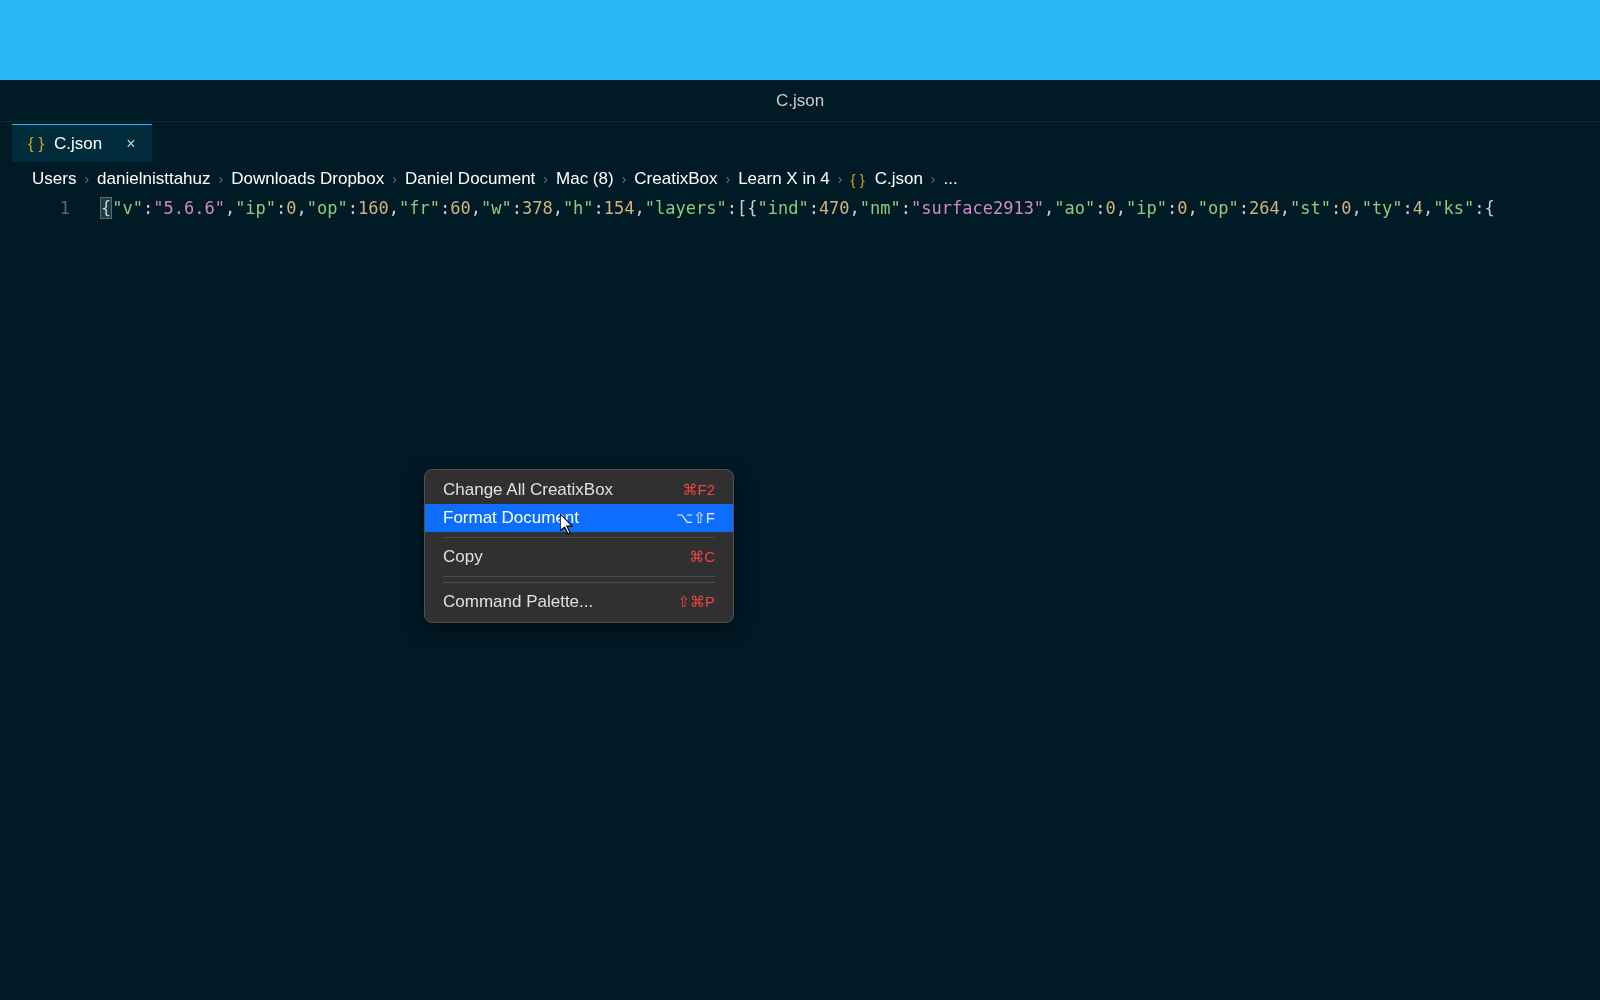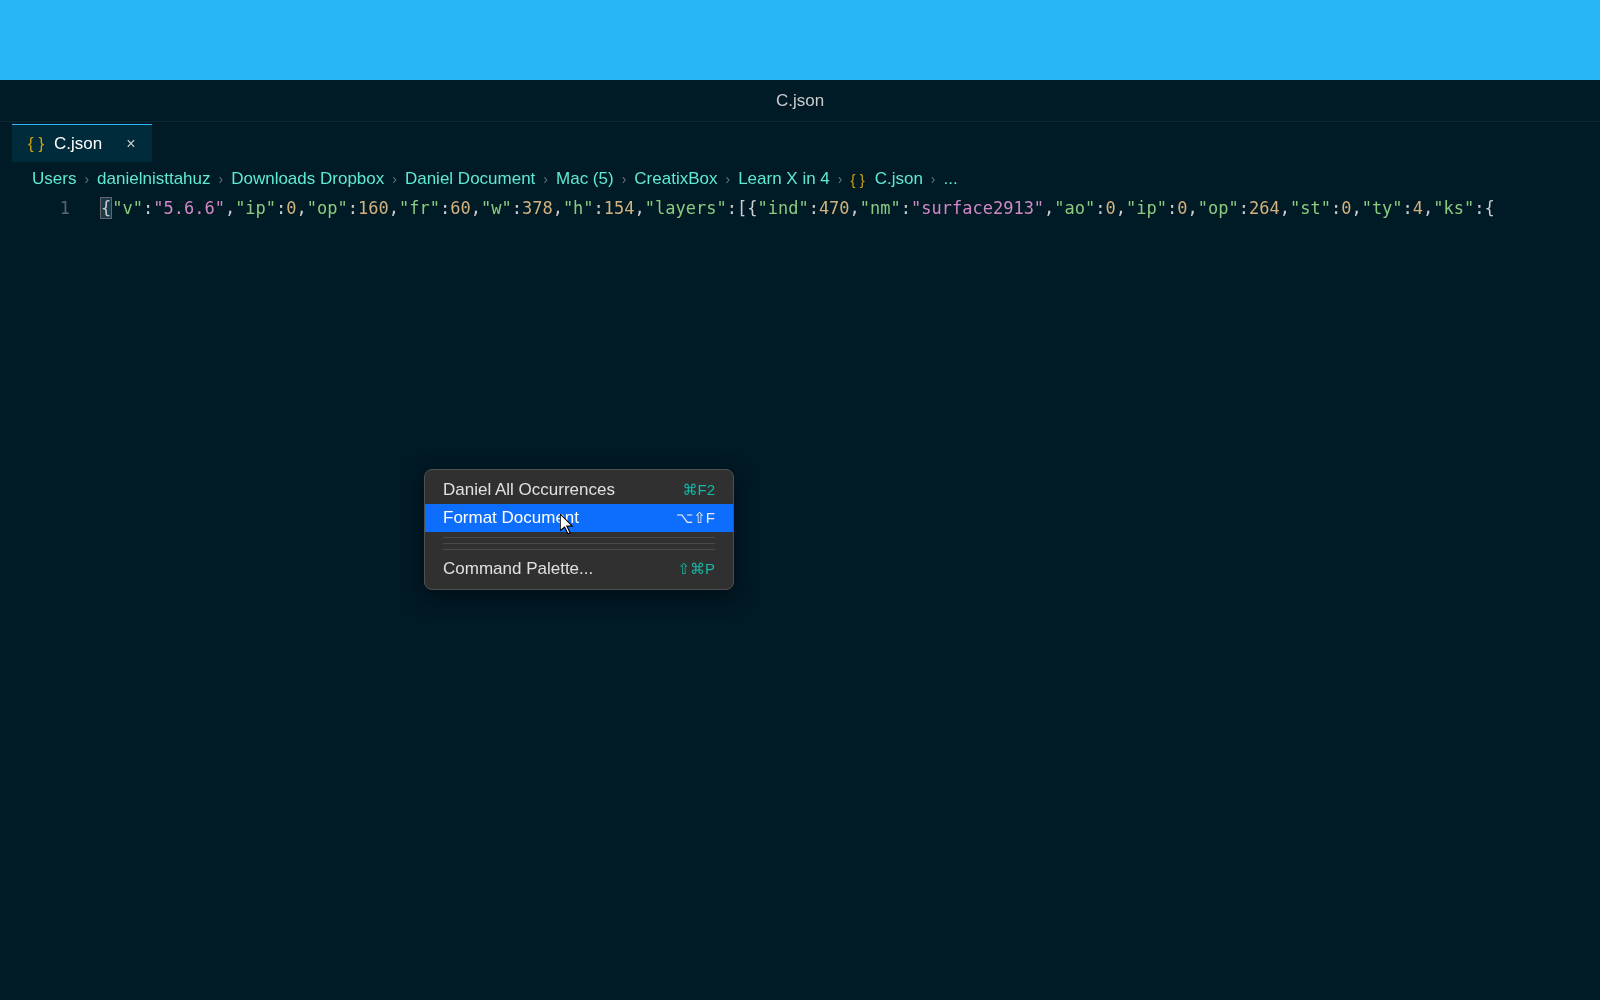--- a/index.html
+++ b/index.html
@@ -78,21 +78,21 @@
       height: 30px;
       display: flex;
       align-items: center;
       padding-left: 32px;
       gap: 8px;
       font-size: 17px;
       color: #9ea6b0;
     }
     
     .breadcrumb-item {
-      color: #5eead4;
+      color: #ffffff;
       cursor: pointer;
     }
     
     .breadcrumb-sep {
       color: #6a737d;
       font-size: 14px;
     }
     
     .breadcrumb-icon {
       color: #c9a017;
@@ -153,21 +153,21 @@
       color: #e0e0e0;
       cursor: pointer;
     }
     
     .menu-item.highlighted {
       background: #0d6efd;
       color: #ffffff;
     }
     
     .menu-shortcut {
-      color: #14b8a6;
+      color: #ef4444;
       font-size: 15px;
     }
     
     .menu-item.highlighted .menu-shortcut {
       color: #e8e8e8;
     }
     
     .menu-separator {
       height: 1px;
       background: #4a4a4a;
@@ -202,49 +202,53 @@
 
 <div class="breadcrumbs">
   <span class="breadcrumb-item">Users</span>
   <span class="breadcrumb-sep">›</span>
   <span class="breadcrumb-item">danielnisttahuz</span>
   <span class="breadcrumb-sep">›</span>
   <span class="breadcrumb-item">Downloads Dropbox</span>
   <span class="breadcrumb-sep">›</span>
   <span class="breadcrumb-item">Daniel Document</span>
   <span class="breadcrumb-sep">›</span>
-  <span class="breadcrumb-item">Mac (5)</span>
+  <span class="breadcrumb-item">Mac (8)</span>
   <span class="breadcrumb-sep">›</span>
   <span class="breadcrumb-item">CreatixBox</span>
   <span class="breadcrumb-sep">›</span>
   <span class="breadcrumb-item">Learn X in 4</span>
   <span class="breadcrumb-sep">›</span>
   <span class="breadcrumb-icon">{ }</span>
   <span class="breadcrumb-item">C.json</span>
   <span class="breadcrumb-sep">›</span>
   <span class="breadcrumb-item">...</span>
 </div>
 
 <div class="editor">
   <div class="gutter">
     <div>1</div>
   </div>
   <div class="code-area" id="code-line"><span class="tok-punct tok-bracket-hl">{</span><span class="tok-key">"v"</span><span class="tok-punct">:</span><span class="tok-str">"5.6.6"</span><span class="tok-punct">,</span><span class="tok-key">"ip"</span><span class="tok-punct">:</span><span class="tok-num">0</span><span class="tok-punct">,</span><span class="tok-key">"op"</span><span class="tok-punct">:</span><span class="tok-num">160</span><span class="tok-punct">,</span><span class="tok-key">"fr"</span><span class="tok-punct">:</span><span class="tok-num">60</span><span class="tok-punct">,</span><span class="tok-key">"w"</span><span class="tok-punct">:</span><span class="tok-num">378</span><span class="tok-punct">,</span><span class="tok-key">"h"</span><span class="tok-punct">:</span><span class="tok-num">154</span><span class="tok-punct">,</span><span class="tok-key">"layers"</span><span class="tok-punct">:[</span><span class="tok-punct">{</span><span class="tok-key">"ind"</span><span class="tok-punct">:</span><span class="tok-num">470</span><span class="tok-punct">,</span><span class="tok-key">"nm"</span><span class="tok-punct">:</span><span class="tok-str">"surface2913"</span><span class="tok-punct">,</span><span class="tok-key">"ao"</span><span class="tok-punct">:</span><span class="tok-num">0</span><span class="tok-punct">,</span><span class="tok-key">"ip"</span><span class="tok-punct">:</span><span class="tok-num">0</span><span class="tok-punct">,</span><span class="tok-key">"op"</span><span class="tok-punct">:</span><span class="tok-num">264</span><span class="tok-punct">,</span><span class="tok-key">"st"</span><span class="tok-punct">:</span><span class="tok-num">0</span><span class="tok-punct">,</span><span class="tok-key">"ty"</span><span class="tok-punct">:</span><span class="tok-num">4</span><span class="tok-punct">,</span><span class="tok-key">"ks"</span><span class="tok-punct">:{</span></div>
 </div>
 
 <div class="context-menu">
   <div class="menu-item">
-    <span>Daniel All Occurrences</span>
+    <span>Change All CreatixBox</span>
     <span class="menu-shortcut">⌘F2</span>
   </div>
   <div class="menu-item highlighted">
     <span>Format Document</span>
     <span class="menu-shortcut">⌥⇧F</span>
   </div>
   <div class="menu-separator"></div>
+  <div class="menu-item">
+    <span>Copy</span>
+    <span class="menu-shortcut">⌘C</span>
+  </div>
   <div class="menu-separator"></div>
   <div class="menu-separator"></div>
   <div class="menu-item">
     <span>Command Palette...</span>
     <span class="menu-shortcut">⇧⌘P</span>
   </div>
 </div>
 
 <svg class="cursor-pointer" viewBox="0 0 16 20">
   <path d="M0,0 L0,15 L4,12 L7,18 L9,17 L6,11 L11,11 Z" fill="#ffffff" stroke="#000000" stroke-width="1"></path>

